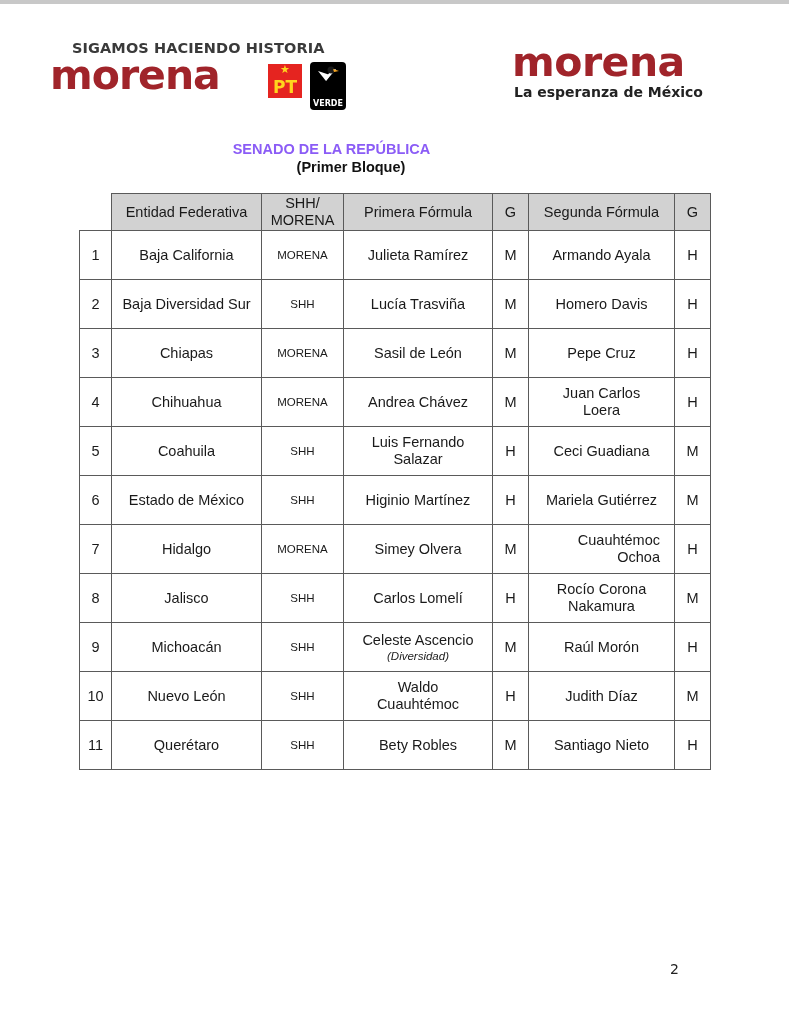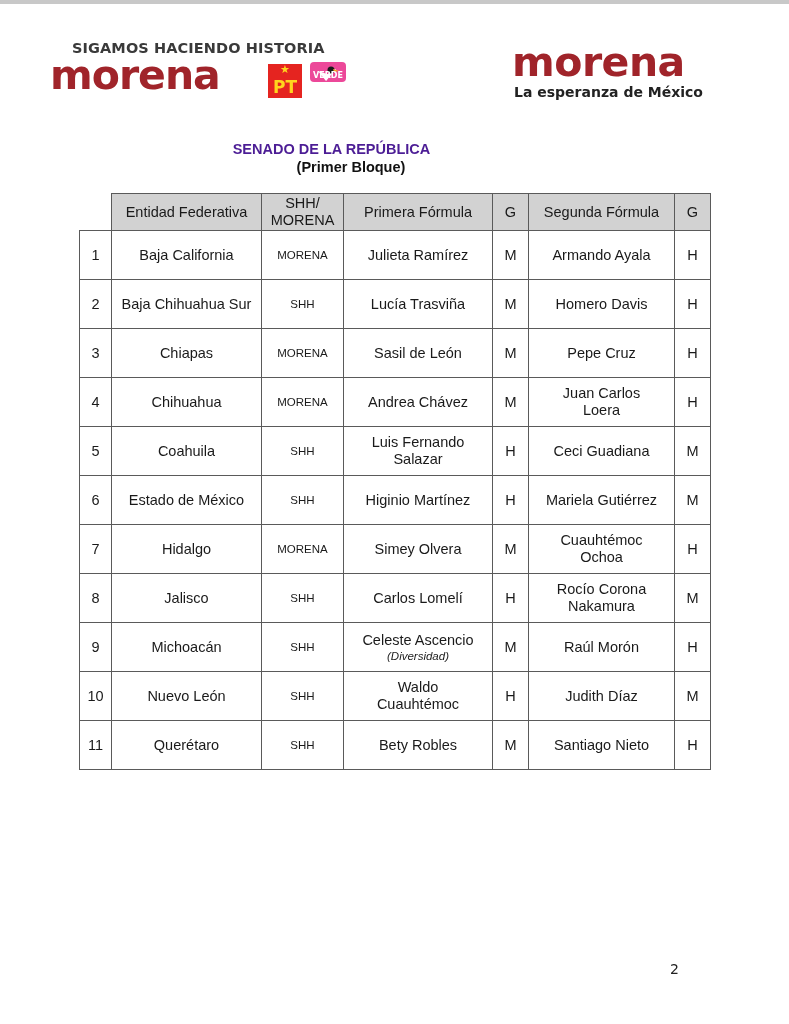--- a/index.html
+++ b/index.html
@@ -25,22 +25,22 @@
     .pt-logo {
       position: absolute; left: 218px; top: 24px; width: 34px; height: 34px;
       background: #e52420; color: #ffd51e; text-align: center;
     }
     .pt-logo .star { position: absolute; left: 0; right: 0; top: -1px; font-size: 11px; line-height: 12px; }
     .pt-logo .pt-text {
       position: absolute; left: 0; right: 0; bottom: 1px;
       font-family: "DejaVu Sans", sans-serif; font-weight: bold; font-size: 17px; line-height: 20px;
     }
     .verde-logo {
-      position: absolute; left: 260px; top: 22px; width: 36px; height: 20px;
-      background: #ec4899; border-radius: 4px; overflow: hidden;
+      position: absolute; left: 260px; top: 22px; width: 36px; height: 48px;
+      background: #000000; border-radius: 4px; overflow: hidden;
     }
     .verde-logo .mark {
       position: absolute; left: 6px; top: 3px; width: 24px; height: 20px;
     }
     .verde-logo .verde-text {
       position: absolute; left: 0; right: 0; bottom: 2px; text-align: center;
       font-family: "DejaVu Sans", sans-serif; font-weight: bold; font-size: 8px; color: #fff;
     }
 
     
@@ -52,21 +52,21 @@
     }
     .logo-right .slogan {
       position: absolute; left: 2px; top: 46px;
       font-family: "DejaVu Sans", sans-serif; font-weight: bold;
       font-size: 14px; color: #222; white-space: nowrap;
     }
 
     
     .doc-title {
       position: absolute; left: 0; width: 663px; top: 141px; text-align: center;
-      font-weight: bold; font-size: 14.5px; color: #4c1d95;
+      font-weight: bold; font-size: 14.5px; color: #8b5cf6;
     }
     .doc-subtitle {
       position: absolute; left: 0; width: 702px; top: 159px; text-align: center;
       font-weight: bold; font-size: 14.5px; color: #111;
     }
 
     
     table.senado {
       position: absolute; left: 79px; top: 193px;
       border-collapse: collapse; table-layout: fixed;
@@ -151,21 +151,21 @@
         <td class="num">1</td>
         <td class="entidad">Baja California</td>
         <td class="alianza">MORENA</td>
         <td style="padding: 0px 14px;">Julieta Ramírez</td>
         <td>M</td>
         <td style="padding: 0px 14px;">Armando Ayala</td>
         <td>H</td>
       </tr>
       <tr>
         <td class="num">2</td>
-        <td class="entidad">Baja Chihuahua Sur</td>
+        <td class="entidad">Baja Diversidad Sur</td>
         <td class="alianza">SHH</td>
         <td style="padding: 0px 14px;">Lucía Trasviña</td>
         <td>M</td>
         <td style="padding: 0px 14px;">Homero Davis</td>
         <td>H</td>
       </tr>
       <tr>
         <td class="num">3</td>
         <td class="entidad">Chiapas</td>
         <td class="alianza">MORENA</td>
@@ -200,21 +200,21 @@
         <td>H</td>
         <td style="padding: 0px 6px;">Mariela Gutiérrez</td>
         <td>M</td>
       </tr>
       <tr>
         <td class="num">7</td>
         <td class="entidad">Hidalgo</td>
         <td class="alianza">MORENA</td>
         <td style="padding: 0px 14px;">Simey Olvera</td>
         <td>M</td>
-        <td style="padding: 0px 14px;">Cuauhtémoc Ochoa</td>
+        <td style="padding: 0px 14px; text-align: right;">Cuauhtémoc Ochoa</td>
         <td>H</td>
       </tr>
       <tr>
         <td class="num">8</td>
         <td class="entidad">Jalisco</td>
         <td class="alianza">SHH</td>
         <td style="padding: 0px 14px;">Carlos Lomelí</td>
         <td>H</td>
         <td style="padding: 0px 14px;">Rocío Corona Nakamura</td>
         <td>M</td>

